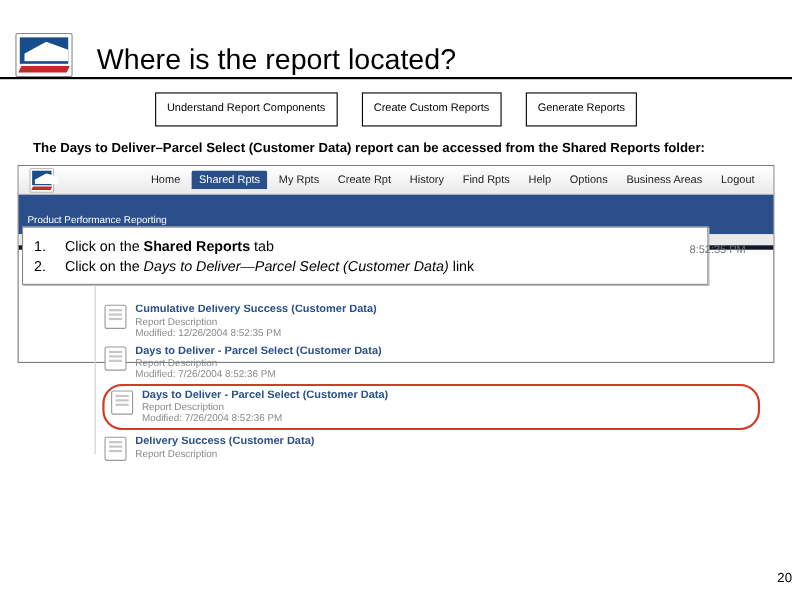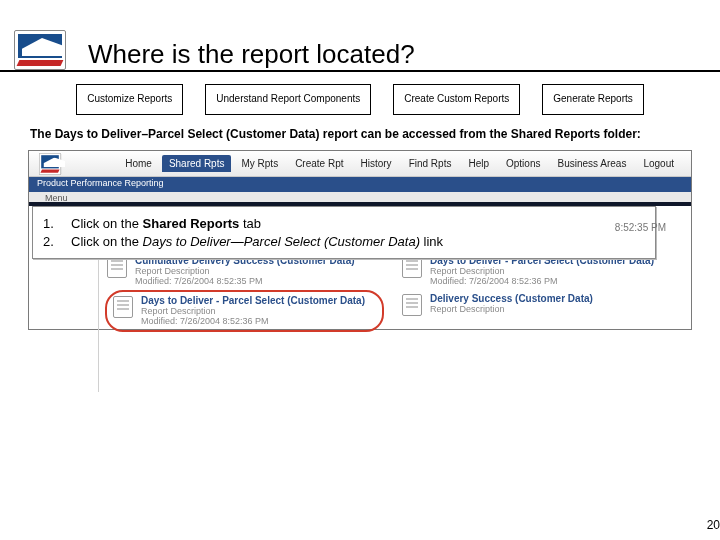--- a/index.html
+++ b/index.html
@@ -11,34 +11,34 @@
   .usps-logo .blue{position:absolute;left:4px;top:4px;right:4px;bottom:12px;background:#184d8c}
   .usps-logo .eagle{position:absolute;left:8px;top:8px;width:40px;height:18px;background:#fff;clip-path:polygon(0 60%,50% 0,100% 40%,100% 100%,0 100%)}
   .usps-logo .red{position:absolute;left:4px;right:4px;bottom:4px;height:6px;background:#c62828;transform:skewX(-25deg)}
   .title{font-size:26px}
 
   .tabrow{display:flex;gap:22px;justify-content:center;padding:12px 0 6px}
   .tabbox{border:1px solid #000;min-width:100px;padding:8px 10px;font-size:10px;line-height:1.25;text-align:center}
 
   .intro{font-size:12px;font-weight:bold;line-height:1.3;padding:6px 12px 6px 30px}
 
-  .shot{margin:2px 28px 0;position:relative;height:226px}
+  .shot{margin:2px 16px 0;position:relative;height:226px}
   .shot-border{position:absolute;left:0;right:0;top:0;height:180px;border:1px solid #7a7a7a}
   .shot-top{height:26px;background:linear-gradient(#fff,#eaeaea);display:flex;align-items:center;padding:0 10px;font-size:10px;border-bottom:1px solid #c8c8c8}
   .shot-top .sp{flex:1}
   .shot-top .nav{display:flex;gap:3px;align-items:center}
   .shot-top .nav a{text-decoration:none;color:#222;padding:2px 6px;border:1px solid transparent}
   .shot-top .nav .sharedtab{background:#2a4f8a;color:#fff;font-weight:normal;border-radius:2px 2px 0 0}
-  .shot-bar{height:15px;background:#2a4f8a;color:#fff;font-size:9px;padding:1px 8px}
+  .shot-bar{height:15px;background:#2a4f8a;color:#fff;font-size:9px;padding:18px 8px}
   .shot-sub{height:14px;background:#e9e9e9;border-bottom:4px solid #0f172a;font-size:9px;color:#555;padding:1px 16px;display:flex;gap:10px}
   .shot-sub2{height:16px;font-size:9px;color:#555;padding:2px 10px}
   .shot-body{display:grid;grid-template-columns:70px 1fr 1fr;gap:0;font-size:9px;color:#555}
   .shot-body .sidecol{border-right:1px solid #d0d0d0;height:170px;font-size:9px;padding:2px 4px}
 
-  .rep-grid{display:grid;grid-template-columns:1fr 1fr;gap:2px 16px;padding:2px 12px 0 6px}
+  .rep-grid{display:grid;grid-template-columns:1fr;gap:2px 16px;padding:2px 12px 0 6px}
   .rep{display:flex;gap:8px;padding:4px 2px 2px;position:relative}
   .rep .ic{width:20px;height:22px;background:#fff;border:1px solid #9a9a9a;border-radius:2px;position:relative;flex:none}
   .rep .ic:before{content:"";position:absolute;left:3px;top:3px;right:3px;height:2px;background:#c6c6c6;box-shadow:0 4px 0 #c6c6c6,0 8px 0 #c6c6c6}
   .rep .t{color:#2a4f8a;font-weight:bold;font-size:10px;line-height:1;white-space:nowrap;overflow:hidden;text-overflow:ellipsis}
   .rep .m{color:#8a8a8a;font-size:9px}
   .rep .d{color:#8a8a8a;font-size:9px}
   .rep.circled{border:2px solid #d23b2a;border-radius:18px;padding:4px 6px}
 
   
   .instr{position:absolute;left:4px;top:56px;width:624px;background:#fff;border:1px solid #8a8a8a;padding:8px 10px;font-size:13px;line-height:1.35;box-shadow:1px 1px 0 #bbb}
@@ -54,21 +54,20 @@
   <div class="usps-logo">
     <div class="box"></div>
       <div class="blue"></div>
       <div class="eagle"></div>
       <div class="red"></div>
   </div>
   <div class="title">Where is the report located?</div>
 </div>
 
 <div class="tabrow">
-  <div class="tabbox">Customize Reports</div>
   <div class="tabbox">Understand Report Components</div>
   <div class="tabbox">Create Custom Reports</div>
   <div class="tabbox">Generate Reports</div>
 </div>
 
 <div class="intro">The Days to Deliver–Parcel Select (Customer Data) report can be accessed from the Shared Reports folder:</div>
 
 <div class="shot">
   <div class="shot-border">
     <div class="shot-top">
@@ -102,21 +101,21 @@
       <div class="sidecol">
         <span>View mode</span>
       </div>
       <div style="grid-column:2/4">
         <div class="rep-grid" style="padding-top:30px">
           <div class="rep">
             <div class="ic"></div>
             <div>
               <div class="t">Cumulative Delivery Success (Customer Data)</div>
               <div class="d">Report Description</div>
-              <div class="m">Modified:   7/26/2004 8:52:35 PM</div>
+              <div class="m">Modified:   12/26/2004 8:52:35 PM</div>
             </div>
           </div>
           <div class="rep">
             <div class="ic"></div>
             <div>
               <div class="t">Days to Deliver - Parcel Select (Customer Data)</div>
               <div class="d">Report Description</div>
               <div class="m">Modified:   7/26/2004 8:52:36 PM</div>
             </div>
           </div>

